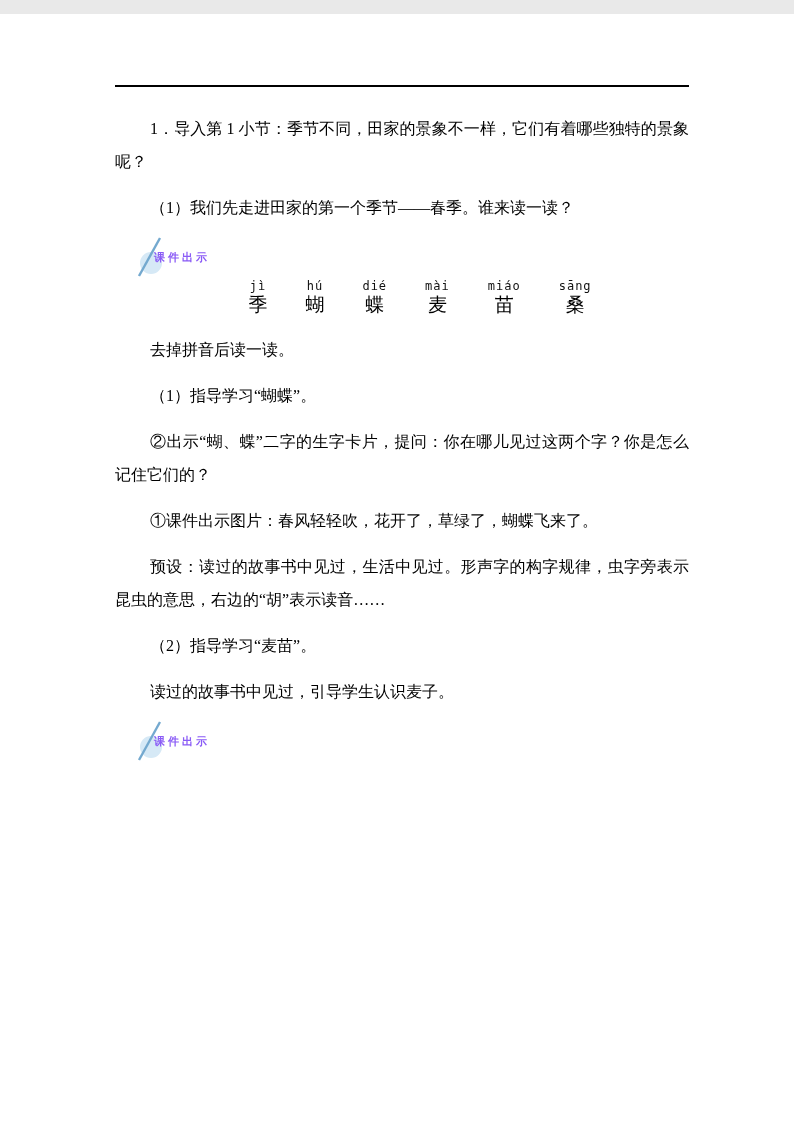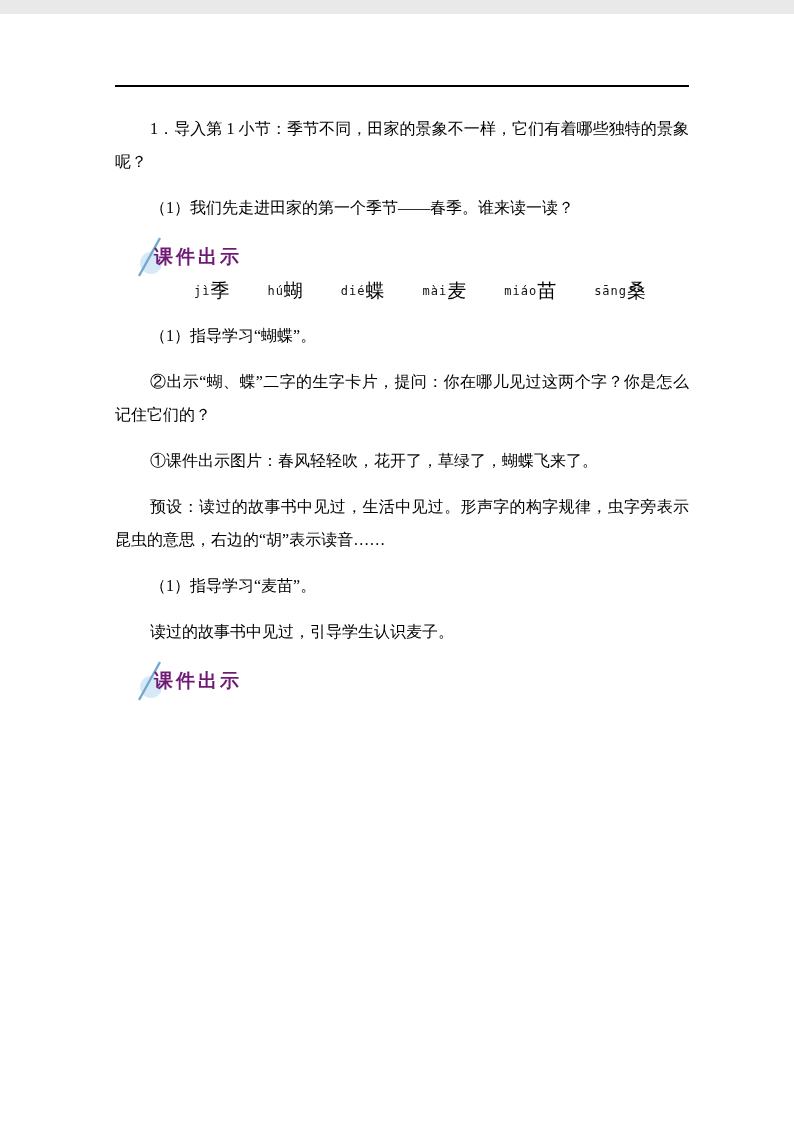--- a/index.html
+++ b/index.html
@@ -34,37 +34,37 @@
   }
   .callout {
     display: flex;
     align-items: center;
     height: 40px;
     margin: 0 0 0 18px;
   }
   .callout .icon-box { width: 30px; height: 40px; flex: 0 0 auto; }
   .callout .label-text {
     margin-left: -9px;
-    font-size: 19px;
+    font-size: 11px;
     font-weight: 700;
     letter-spacing: 3px;
-    color: #701a75;
+    color: #8b5cf6;
     position: relative;
     z-index: 2;
   }
   .pinyin-row {
     display: flex;
     justify-content: center;
     padding-left: 36px;
     gap: 38px;
     margin: 2px 0 16px 0;
     width: 574px;
     box-sizing: border-box;
   }
-  .py-item { display: flex; flex-direction: row; align-items: center; }
+  .py-item { display: flex; flex-direction: column; align-items: center; }
   .py-item .py {
     font-family: "DejaVu Sans Mono", monospace;
     font-size: 12px;
     line-height: 14px;
     letter-spacing: 1px;
     color: #111111;
     white-space: nowrap;
   }
   .py-item .hanzi {
     font-size: 19px;
@@ -114,25 +114,26 @@
       <span class="py-item">
         <span class="py">miáo</span>
         <span class="hanzi">苗</span>
       </span>
       <span class="py-item">
         <span class="py">sāng</span>
         <span class="hanzi">桑</span>
       </span>
     </div>
 
+    <p class="para">去掉拼音后读一读。</p>
     <p class="para">（1）指导学习“蝴蝶”。</p>
     <p class="para">②出示“蝴、蝶”二字的生字卡片，提问：你在哪儿见过这两个字？你是怎么记住它们的？</p>
     <p class="para">①课件出示图片：春风轻轻吹，花开了，草绿了，蝴蝶飞来了。</p>
     <p class="para">预设：读过的故事书中见过，生活中见过。形声字的构字规律，虫字旁表示昆虫的意思，右边的“胡”表示读音……</p>
-    <p class="para">（1）指导学习“麦苗”。</p>
+    <p class="para">（2）指导学习“麦苗”。</p>
     <p class="para">读过的故事书中见过，引导学生认识麦子。</p>
 
     <div class="callout" style="margin-top:4px;">
       <span class="icon-box">
         <svg width="30" height="40" viewBox="0 0 30 40" xmlns="http://www.w3.org/2000/svg">
           <circle cx="18" cy="26" r="11" fill="#d6e9f6"></circle>
           <path d="M27 1 L6 39" stroke="#74a9cf" stroke-width="2.4" fill="none"></path>
         </svg>
       </span>
       <span class="label-text">课件出示</span>

